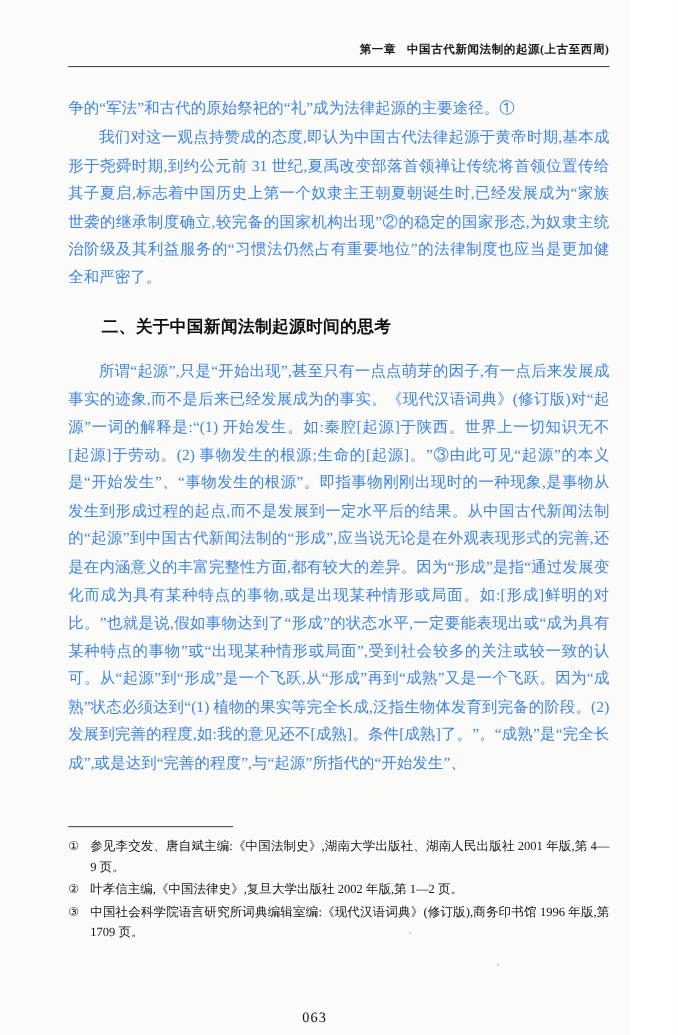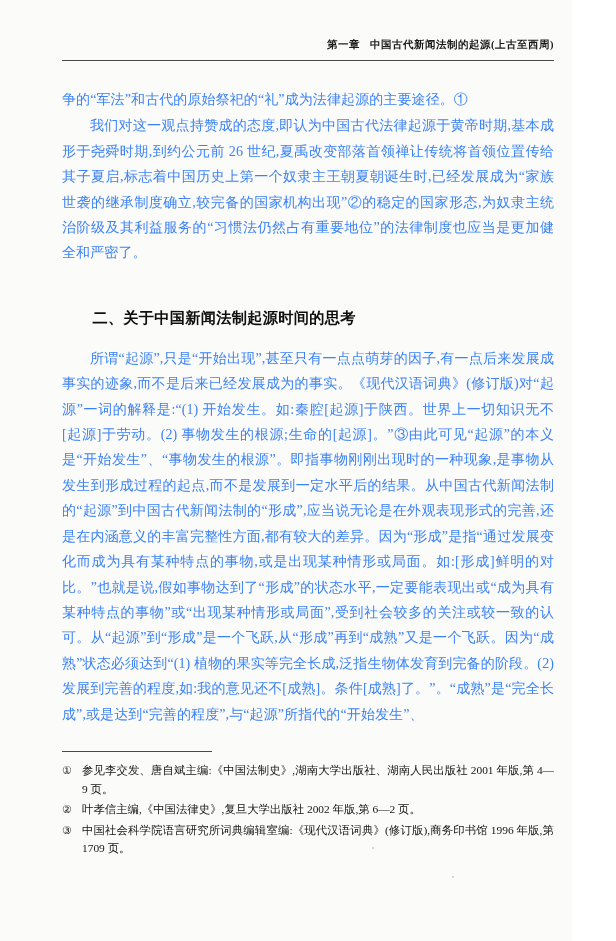--- a/index.html
+++ b/index.html
@@ -57,21 +57,21 @@
     letter-spacing: 0.1px;
     color: #3b82f6;
   }
   .body-text p.indent {
     text-indent: 2em;
   }
   
   h2.section-heading {
     font-size: 15.2px;
     font-weight: bold;
-    margin: 40px 0 16px 0;
+    margin: 20px 0 16px 0;
     text-indent: 2em;
     letter-spacing: 0.3px;
     line-height: 24px;
     color: #0f0f0f;
   }
   
   .footnote-area {
     position: absolute;
     left: 0;
     bottom: 38px;
@@ -127,40 +127,41 @@
 <div class="page">
   <div class="page-inner">
 
     <div class="running-head">
       <span class="chapter">第一章</span><span>中国古代新闻法制的起源(上古至西周)</span>
     </div>
     <div class="rule-top"></div>
 
     <div class="body-text">
       <p>争的“军法”和古代的原始祭祀的“礼”成为法律起源的主要途径。①</p>
-      <p class="indent">我们对这一观点持赞成的态度,即认为中国古代法律起源于黄帝时期,基本成形于尧舜时期,到约公元前 26 世纪,夏禹改变部落首领禅让传统将首领位置传给其子夏启,标志着中国历史上第一个奴隶主王朝夏朝诞生时,已经发展成为“家族世袭的继承制度确立,较完备的国家机构出现”②的稳定的国家形态,为奴隶主统治阶级及其利益服务的“习惯法仍然占有重要地位”的法律制度也应当是更加健全和严密了。</p>
+      <p class="indent">我们对这一观点持赞成的态度,即认为中国古代法律起源于黄帝时期,基本成形于尧舜时期,到约公元前 31 世纪,夏禹改变部落首领禅让传统将首领位置传给其子夏启,标志着中国历史上第一个奴隶主王朝夏朝诞生时,已经发展成为“家族世袭的继承制度确立,较完备的国家机构出现”②的稳定的国家形态,为奴隶主统治阶级及其利益服务的“习惯法仍然占有重要地位”的法律制度也应当是更加健全和严密了。</p>
 
       <h2 class="section-heading">二、关于中国新闻法制起源时间的思考</h2>
 
       <p class="indent">所谓“起源”,只是“开始出现”,甚至只有一点点萌芽的因子,有一点后来发展成事实的迹象,而不是后来已经发展成为的事实。《现代汉语词典》(修订版)对“起源”一词的解释是:“(1) 开始发生。如:秦腔[起源]于陕西。世界上一切知识无不[起源]于劳动。(2) 事物发生的根源;生命的[起源]。”③由此可见“起源”的本义是“开始发生”、“事物发生的根源”。即指事物刚刚出现时的一种现象,是事物从发生到形成过程的起点,而不是发展到一定水平后的结果。从中国古代新闻法制的“起源”到中国古代新闻法制的“形成”,应当说无论是在外观表现形式的完善,还是在内涵意义的丰富完整性方面,都有较大的差异。因为“形成”是指“通过发展变化而成为具有某种特点的事物,或是出现某种情形或局面。如:[形成]鲜明的对比。”也就是说,假如事物达到了“形成”的状态水平,一定要能表现出或“成为具有某种特点的事物”或“出现某种情形或局面”,受到社会较多的关注或较一致的认可。从“起源”到“形成”是一个飞跃,从“形成”再到“成熟”又是一个飞跃。因为“成熟”状态必须达到“(1) 植物的果实等完全长成,泛指生物体发育到完备的阶段。(2) 发展到完善的程度,如:我的意见还不[成熟]。条件[成熟]了。”。“成熟”是“完全长成”,或是达到“完善的程度”,与“起源”所指代的“开始发生”、</p>
     </div>
 
     <div class="footnote-area">
       <div class="footnote-rule"></div>
       <div class="footnote">
         <span class="fn-marker">①</span>
         <span class="fn-text">参见李交发、唐自斌主编:《中国法制史》,湖南大学出版社、湖南人民出版社 2001 年版,第 4—9 页。</span>
       </div>
       <div class="footnote">
         <span class="fn-marker">②</span>
-        <span class="fn-text">叶孝信主编,《中国法律史》,复旦大学出版社 2002 年版,第 6—2 页。</span>
+        <span class="fn-text">叶孝信主编,《中国法律史》,复旦大学出版社 2002 年版,第 1—2 页。</span>
       </div>
       <div class="footnote">
         <span class="fn-marker">③</span>
         <span class="fn-text">中国社会科学院语言研究所词典编辑室编:《现代汉语词典》(修订版),商务印书馆 1996 年版,第 1709 页。</span>
       </div>
     </div>
   </div>
 
+  <div class="page-number">063</div>
 
   <span class="speck" style="left:372px; top:847px; width:2px; height:2px;"></span>
   <span class="speck" style="left:452px; top:876px; width:2px; height:2px;"></span>
 </div>
 
 </body></html>

